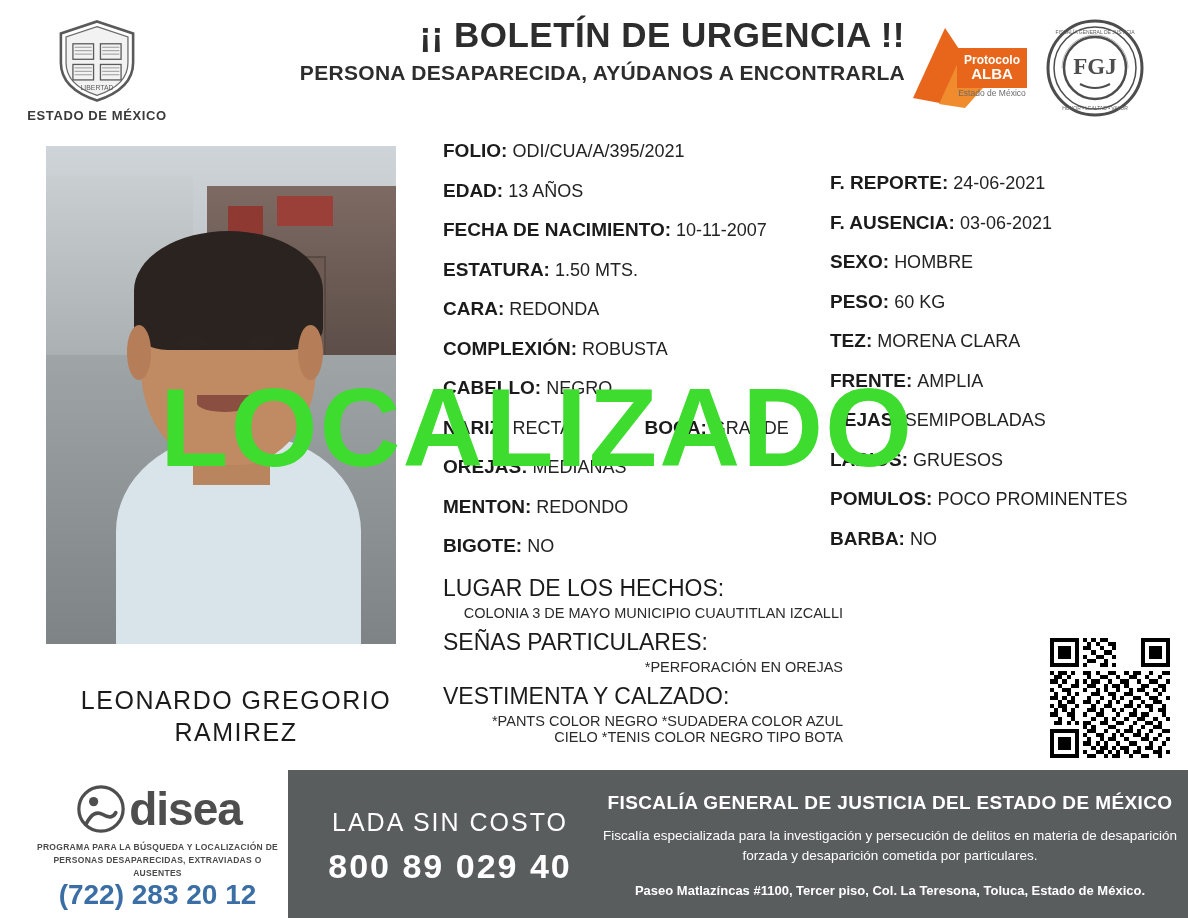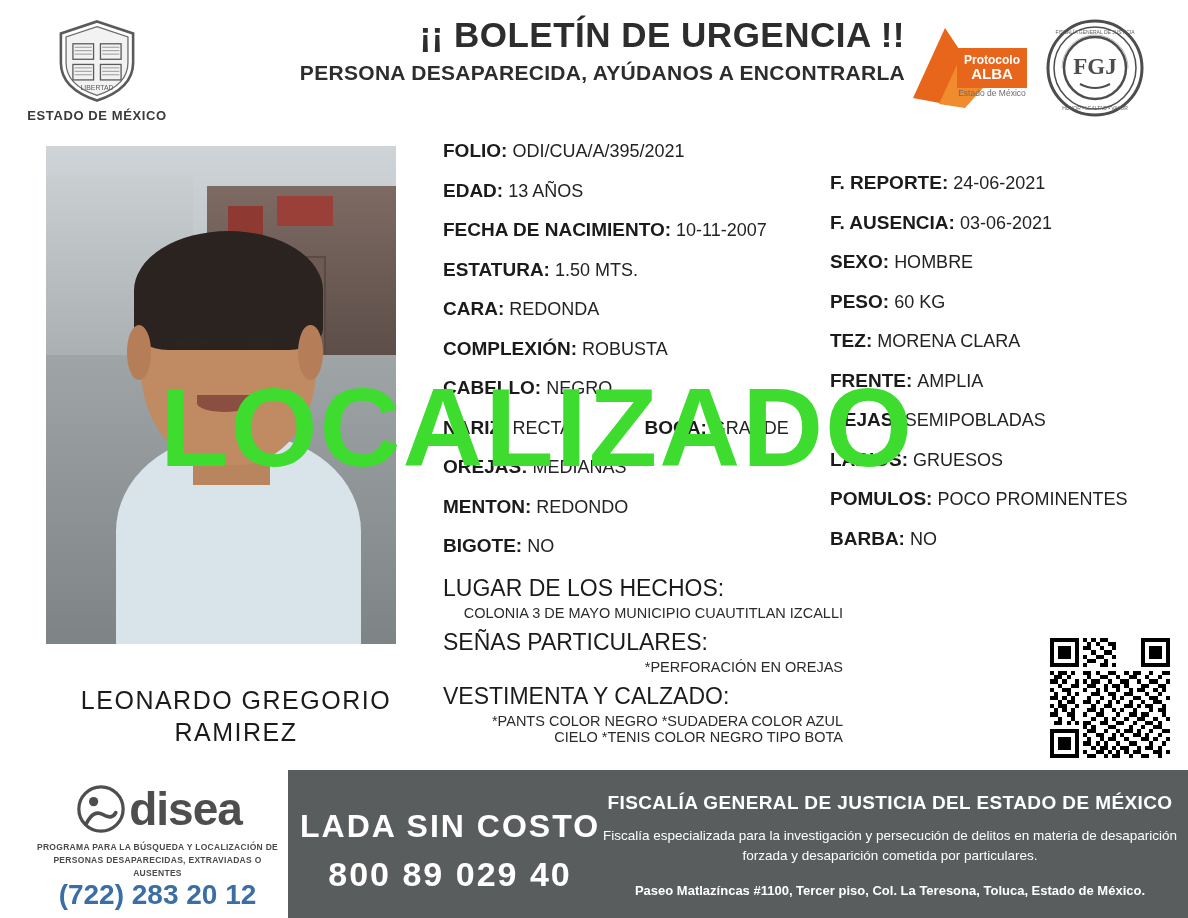--- a/index.html
+++ b/index.html
@@ -143,21 +143,21 @@
     font-size: 28px; font-weight: bold; color: #3a6ea5; margin-top: 0;
   }
   .footer-bar {
     position: absolute; left: 288px; top: 0; width: 900px; height: 148px;
     background: #5a5d5e;
   }
   .lada {
     position: absolute; left: 300px; top: 38px; width: 300px; text-align: center;
     color: #fff;
   }
-  .lada-title { font-size: 32px; font-weight: bold; letter-spacing: 2px; }
+  .lada-title { font-size: 25px; font-weight: normal; letter-spacing: 2px; }
   .lada-number { font-size: 34px; font-weight: bold; letter-spacing: 2px; margin-top: 10px; }
   .fiscalia {
     position: absolute; left: 600px; top: 22px; width: 580px; text-align: center; color: #fff;
   }
   .fiscalia-title { font-size: 19px; font-weight: bold; letter-spacing: .4px; }
   .fiscalia-desc { font-size: 13.5px; line-height: 1.5; margin-top: 12px; }
   .fiscalia-addr { font-size: 13px; font-weight: bold; line-height: 1.5; margin-top: 14px; }
 </style>
 </head>
 <body>

